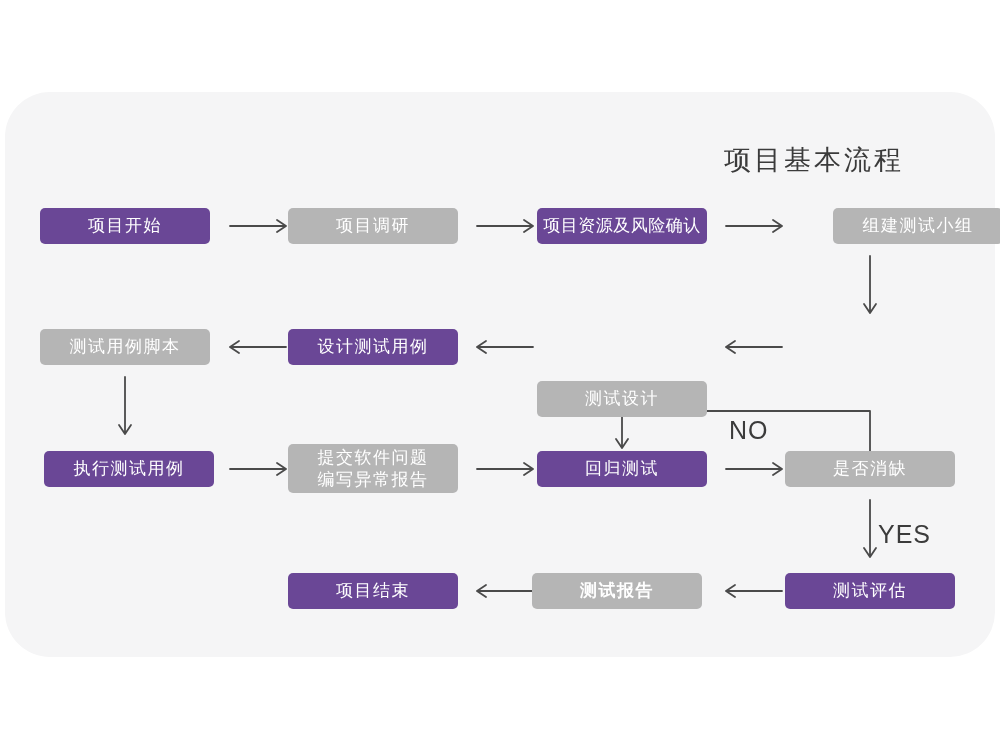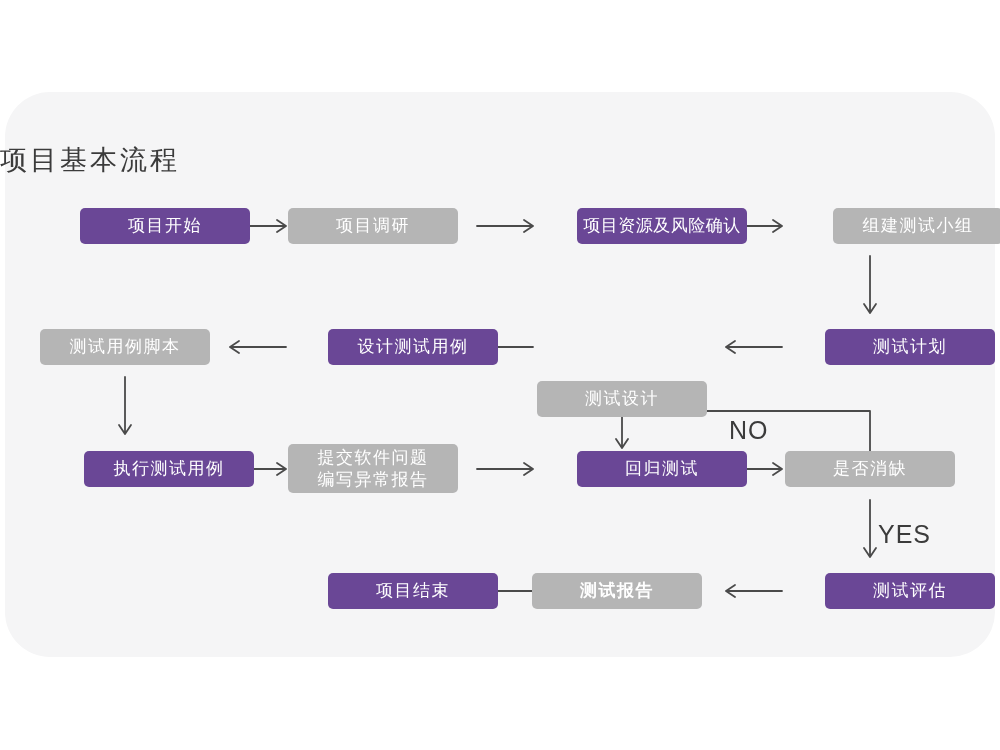--- a/index.html
+++ b/index.html
@@ -18,32 +18,32 @@
     font-family:"Liberation Sans","DejaVu Sans",sans-serif;
     overflow:hidden;
   }
   .stage{position:relative;width:1000px;height:750px;}
   .card{
     position:absolute;left:5px;top:92px;width:990px;height:565px;
     background:var(--card-bg);border-radius:45px;
   }
   .title{
     position:absolute;left:0;top:142px;width:904px;
-    text-align:left;font-size:27px;font-weight:500;
+    text-align:right;font-size:27px;font-weight:500;
     letter-spacing:3px;color:var(--heading-text);
   }
   .arrows{position:absolute;left:0;top:0;width:1000px;height:750px;pointer-events:none;}
   .arrows path{stroke:var(--arrow);stroke-width:1.8;fill:none;stroke-linecap:round;stroke-linejoin:round;}
   .node{
     position:absolute;width:170px;height:36px;border-radius:5px;
     display:flex;align-items:center;justify-content:center;
     color:var(--node-text);font-size:17px;letter-spacing:1.5px;
     text-align:center;white-space:pre-line;line-height:22px;
   }
-  .purple{background:var(--primary);margin-left:40px;}
+  .purple{background:var(--primary);}
   .gray{background:var(--secondary);}
   .tight{letter-spacing:0.5px;}
   .tall{height:49px;}
   
   .n0{left:40px;top:208px;}  .n1{left:288px;top:208px;}  .n2{left:537px;top:208px;}  .n3{left:785px;top:208px;margin-left:48px;}
   .n4{left:40px;top:329px;}  .n5{left:288px;top:329px;}  .n6{left:537px;top:337px;margin-top:44px;}  .n7{left:785px;top:329px;}
   .n8{left:44px;top:451px;}  .n9{left:288px;top:444px;}  .n10{left:537px;top:451px;} .n11{left:785px;top:451px;}
   .n12{left:288px;top:573px;}.n13{left:532px;top:573px;font-weight:bold;} .n14{left:785px;top:573px;}
   .edge-label{
     position:absolute;font-size:25px;color:var(--heading-text);
@@ -87,21 +87,20 @@
   </svg>
 
   <div class="node purple n0">项目开始</div>
   <div class="node gray n1">项目调研</div>
   <div class="node purple tight n2">项目资源及风险确认</div>
   <div class="node gray n3">组建测试小组</div>
 
   <div class="node gray n4">测试用例脚本</div>
   <div class="node purple n5">设计测试用例</div>
   <div class="node gray n6">测试设计</div>
-  <div class="node purple n7">测试计划</div>
 
   <div class="node purple n8">执行测试用例</div>
   <div class="node gray tall n9">提交软件问题
 编写异常报告</div>
   <div class="node purple n10">回归测试</div>
   <div class="node gray n11">是否消缺</div>
 
   <div class="node purple n12">项目结束</div>
   <div class="node gray n13">测试报告</div>
   <div class="node purple n14">测试评估</div>

